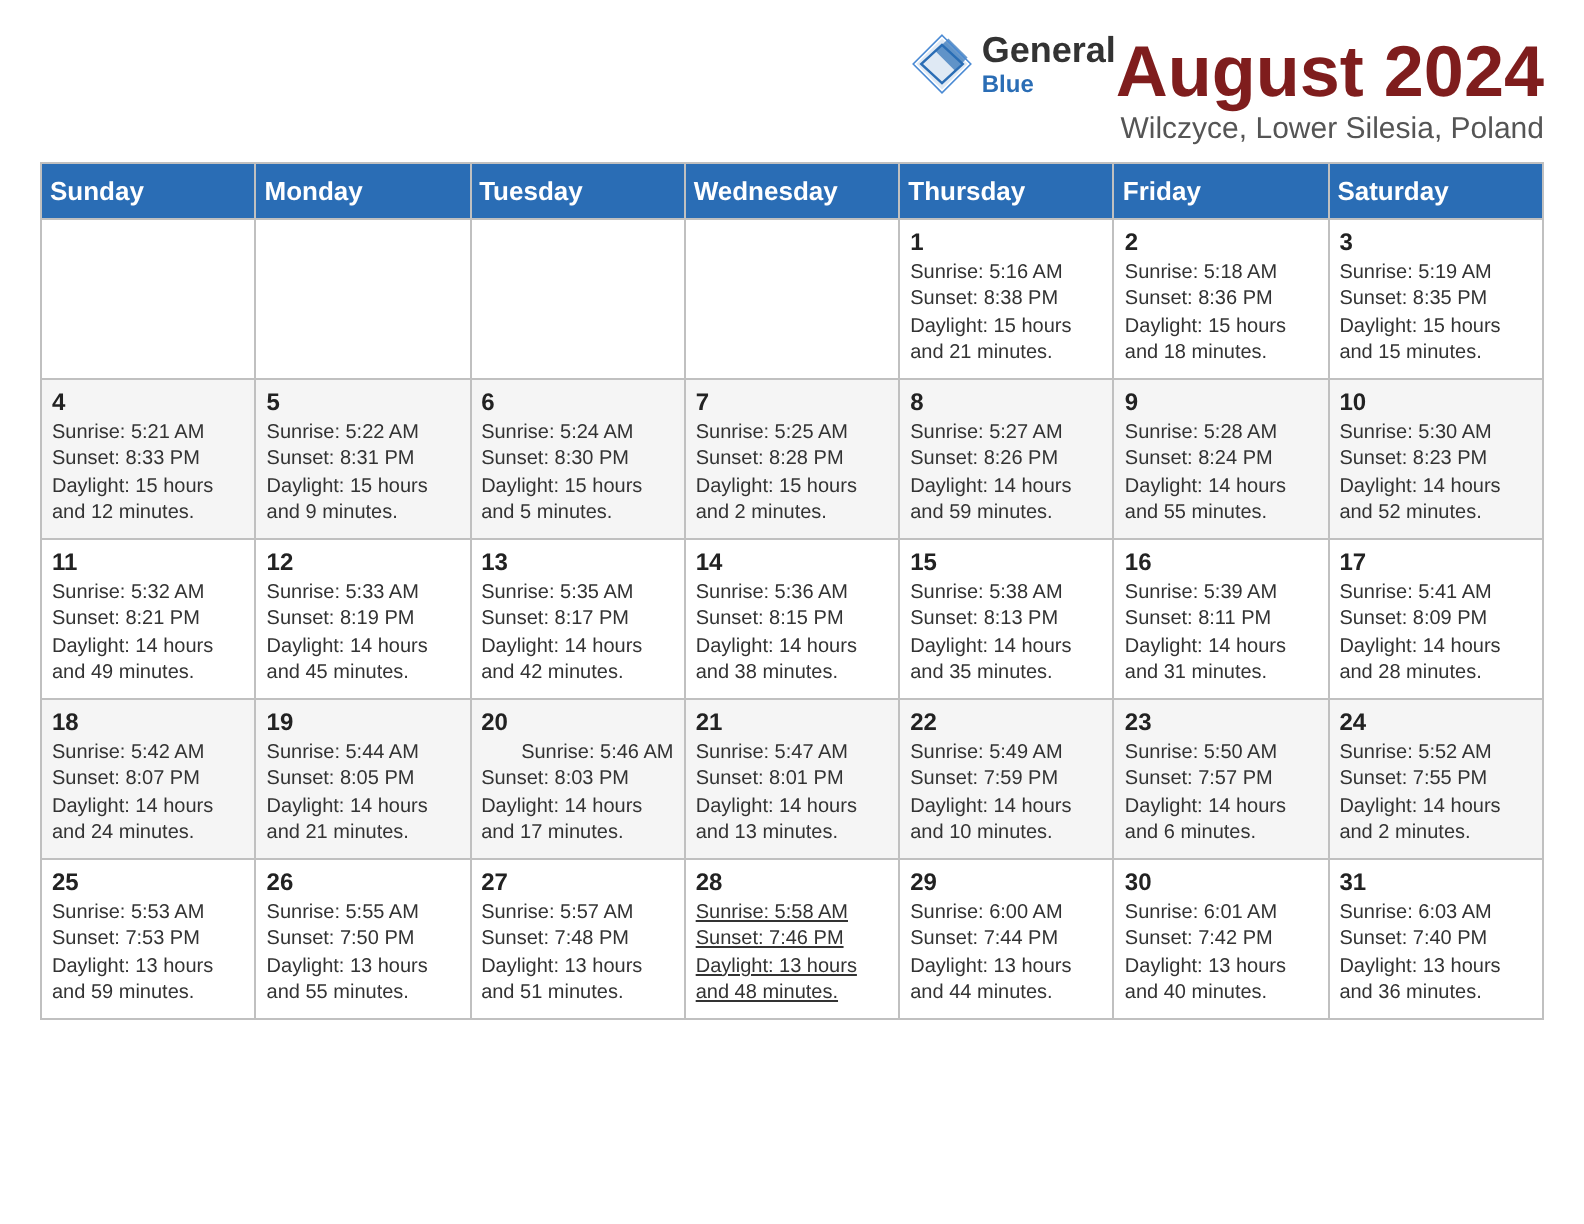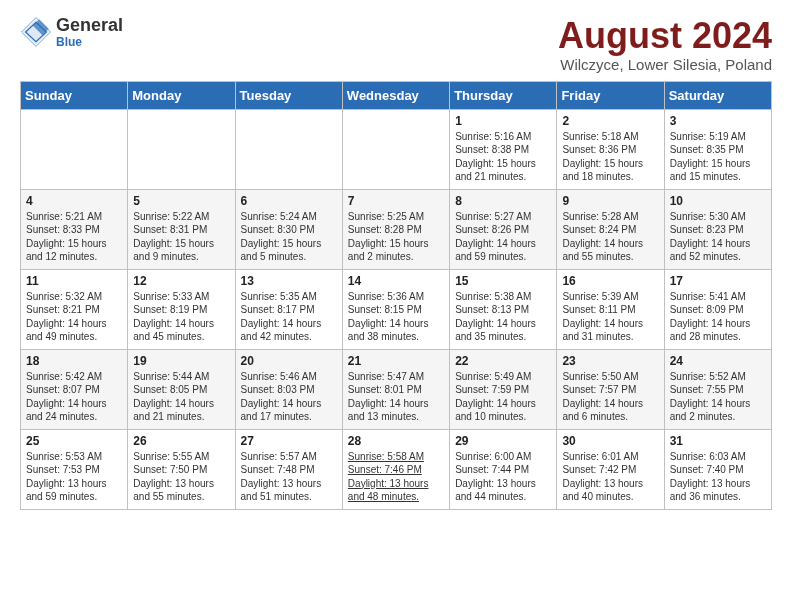--- a/index.html
+++ b/index.html
@@ -11,21 +11,21 @@
       padding: 0;
     }
     .page {
       width: 792px;
       background: #fff;
       padding: 16px 20px 16px 20px;
     }
     .header {
       display: flex;
       align-items: flex-start;
-      justify-content: space-between;
+      justify-content: flex-end;
       margin-bottom: 8px;
     }
     .logo {
       display: flex;
       align-items: center;
       gap: 4px;
     }
     .logo-text {
       display: flex;
       flex-direction: column;
@@ -226,21 +226,21 @@
         </tr>
         <tr class="row-4">
           <td><span class="day-num">18</span><span class="day-info" style="white-space: pre-line;">Sunrise: 5:42 AM
 Sunset: 8:07 PM
 Daylight: 14 hours
 and 24 minutes.</span></td>
           <td><span class="day-num">19</span><span class="day-info" style="white-space: pre-line;">Sunrise: 5:44 AM
 Sunset: 8:05 PM
 Daylight: 14 hours
 and 21 minutes.</span></td>
-          <td><span class="day-num">20</span><span class="day-info" style="white-space: pre-line;">Sunrise: 5:46 AM
+          <td><span class="day-num">20</span><span class="day-info" style="white-space: pre-line; margin-left: 20px;">Sunrise: 5:46 AM
 Sunset: 8:03 PM
 Daylight: 14 hours
 and 17 minutes.</span></td>
           <td><span class="day-num">21</span><span class="day-info" style="white-space: pre-line;">Sunrise: 5:47 AM
 Sunset: 8:01 PM
 Daylight: 14 hours
 and 13 minutes.</span></td>
           <td><span class="day-num">22</span><span class="day-info" style="white-space: pre-line;">Sunrise: 5:49 AM
 Sunset: 7:59 PM
 Daylight: 14 hours

